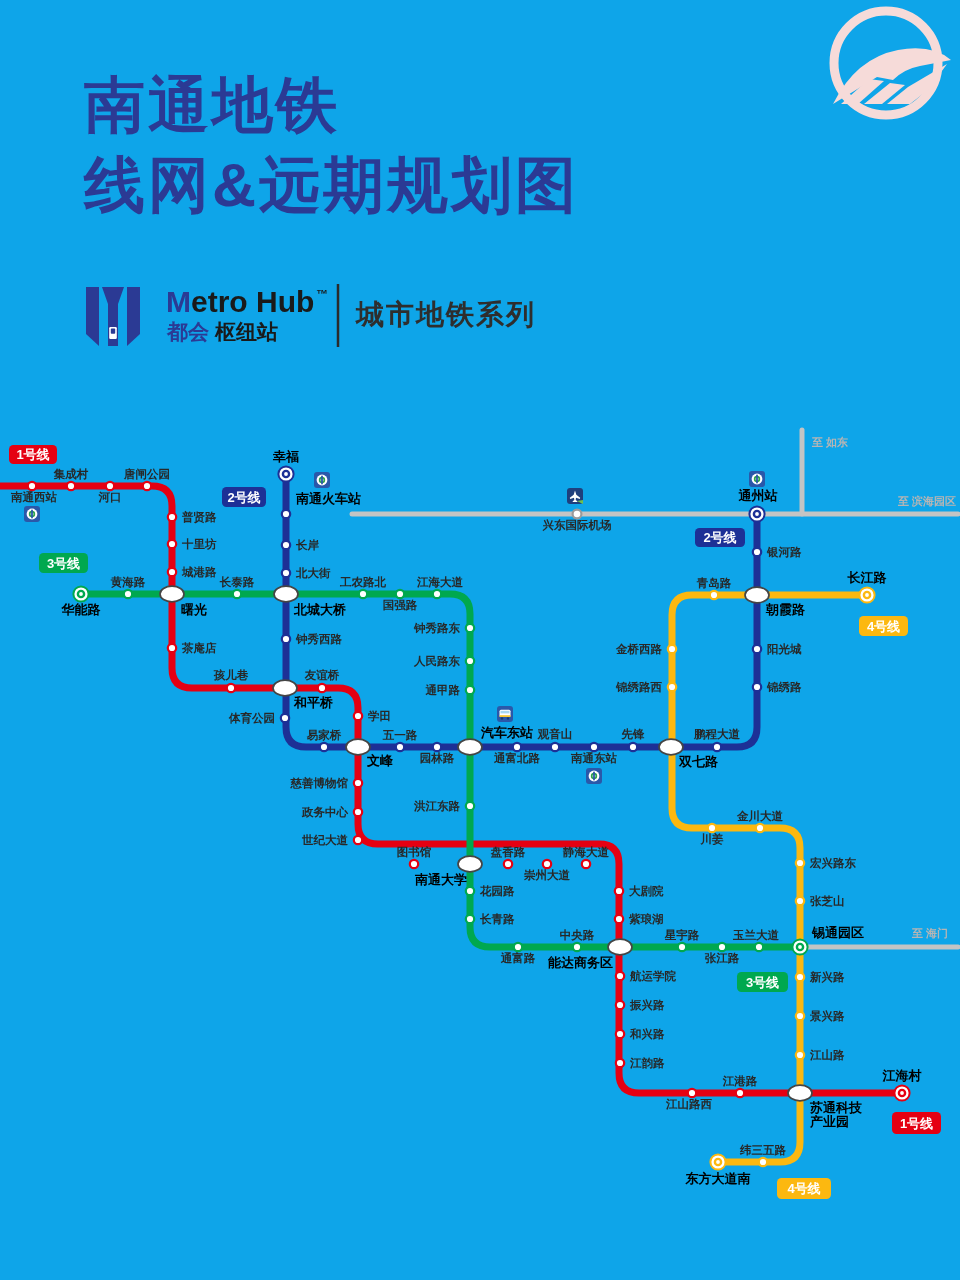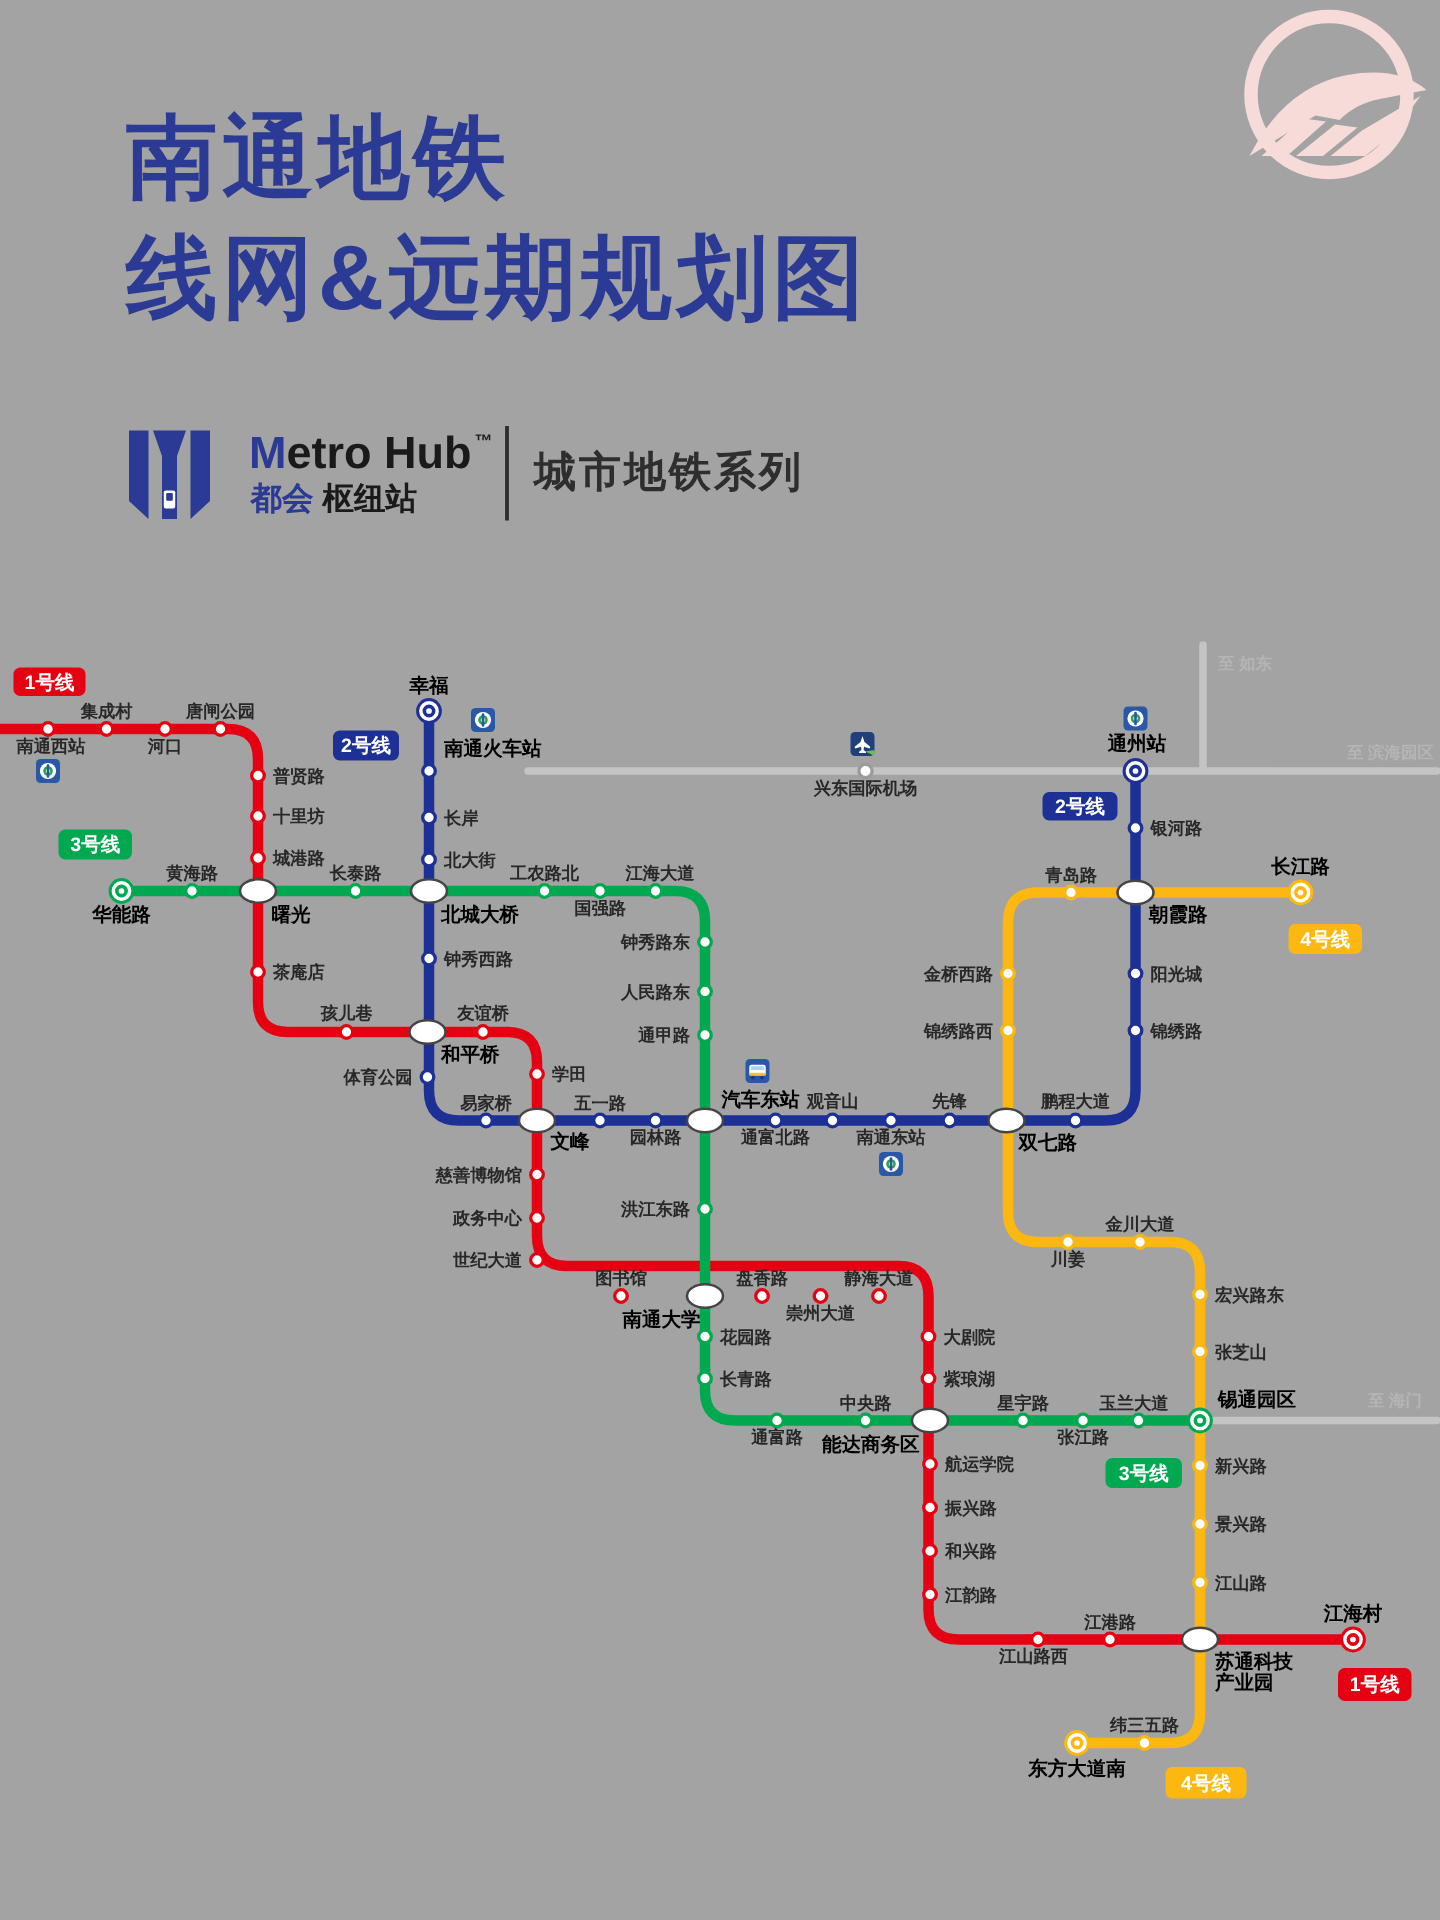--- a/index.html
+++ b/index.html
@@ -1,16 +1,16 @@
 <!DOCTYPE html>
 <html><head>
 <meta charset="utf-8">
 <style>
   html,body{margin:0;padding:0;background:#eee;}
-  .page{width:960px;height:1280px;background:#a3a3a3;position:relative;margin:0 auto;overflow:hidden;
+  .page{width:960px;height:1280px;background:#0ea5e9;position:relative;margin:0 auto;overflow:hidden;
         font-family:"Liberation Sans","DejaVu Sans",sans-serif;}
   svg{display:block;}
   text{font-family:"Liberation Sans","DejaVu Sans",sans-serif;}
   .t-title{font-size:61px;font-weight:900;fill:#2b3a94;letter-spacing:3px;}
   .brand-en{font-size:30px;font-weight:800;fill:#1a1a1a;}
   .brand-en .blue{fill:#2b3a94;}
   .brand-tm{font-size:12px;font-weight:700;}
   .brand-cn{font-size:21px;font-weight:800;fill:#1a1a1a;}
   .brand-cn .blue{fill:#2b3a94;}
   .series{font-size:28px;font-weight:600;fill:#2e2e2e;letter-spacing:2px;}

